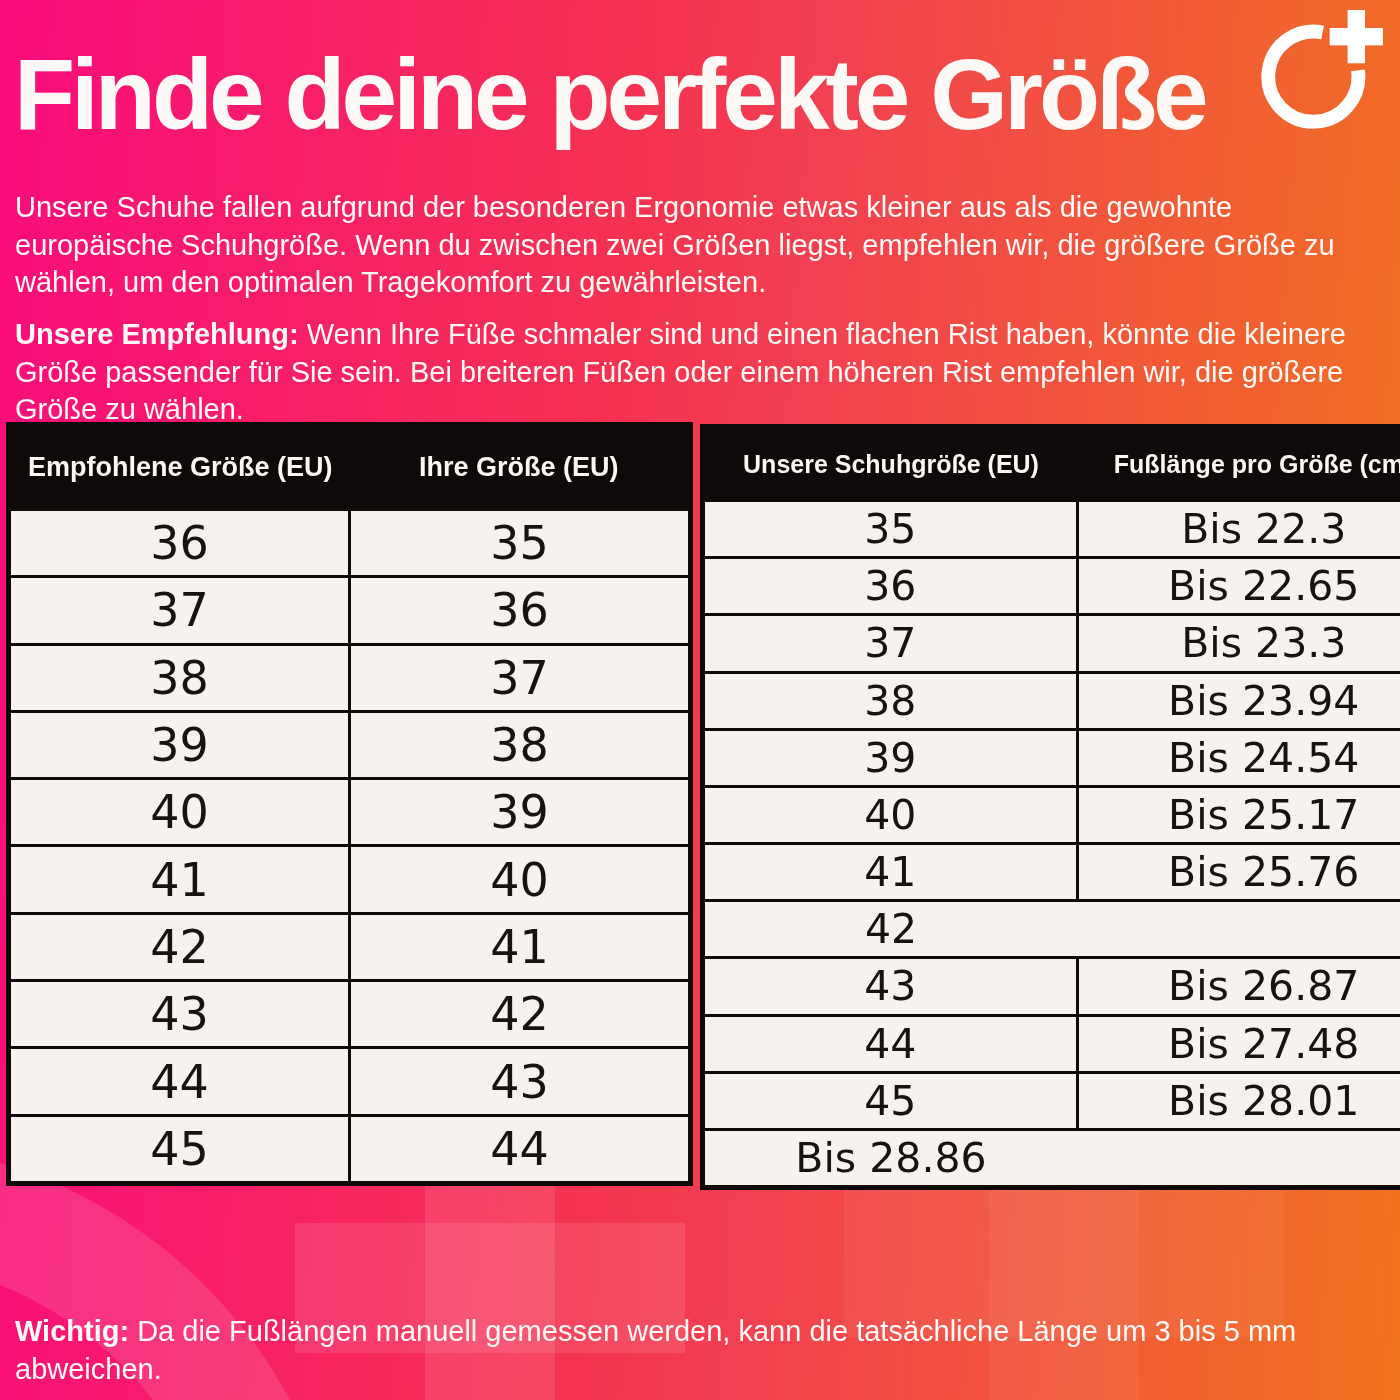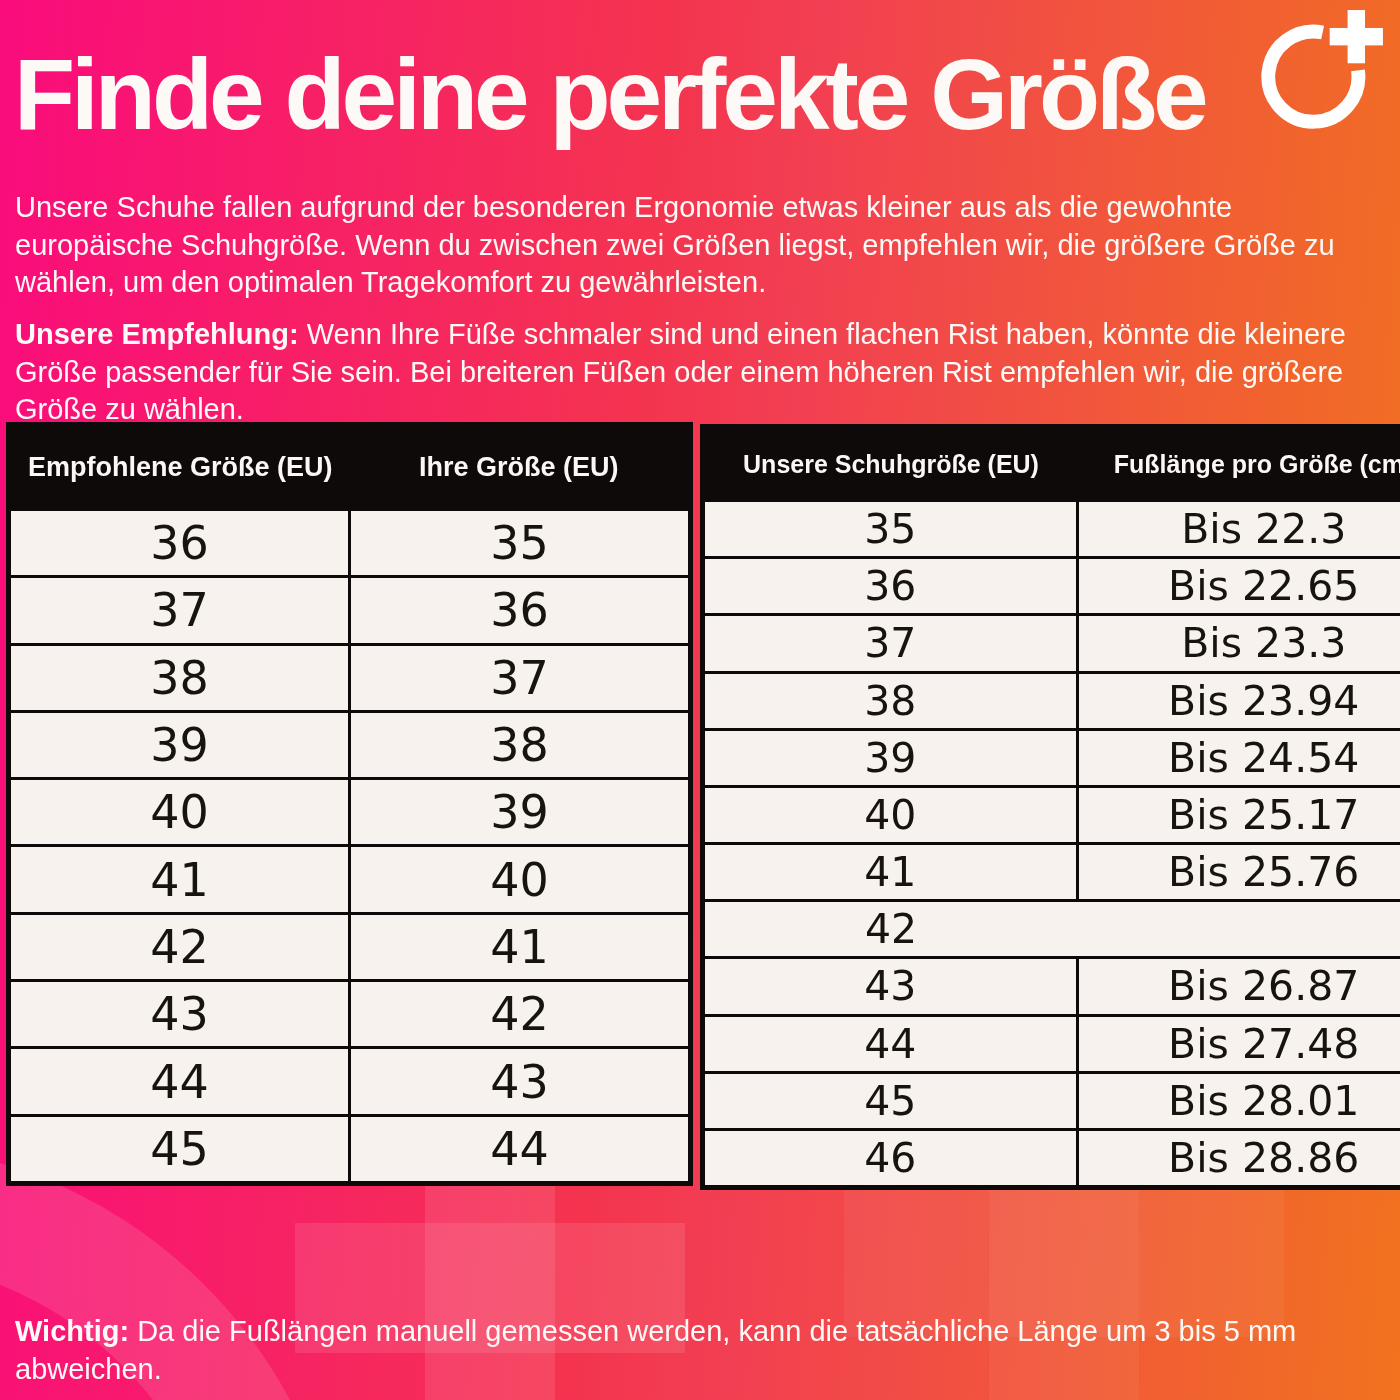--- a/index.html
+++ b/index.html
@@ -160,21 +160,20 @@
         </div>
         <div class="trow">
           <div class="tcell">44</div>
           <div class="tcell">Bis 27.48</div>
         </div>
         <div class="trow">
           <div class="tcell">45</div>
           <div class="tcell">Bis 28.01</div>
         </div>
         <div class="trow">
-          <div class="tcell">46</div>
           <div class="tcell">Bis 28.86</div>
         </div>
       </div>
   </div>
 
   <p class="footer"><b>Wichtig:</b><span> Da die Fußlängen manuell gemessen werden, kann die tatsächliche Länge um 3 bis 5 mm abweichen.</span></p>
 
 </div>
 
 </body></html>

